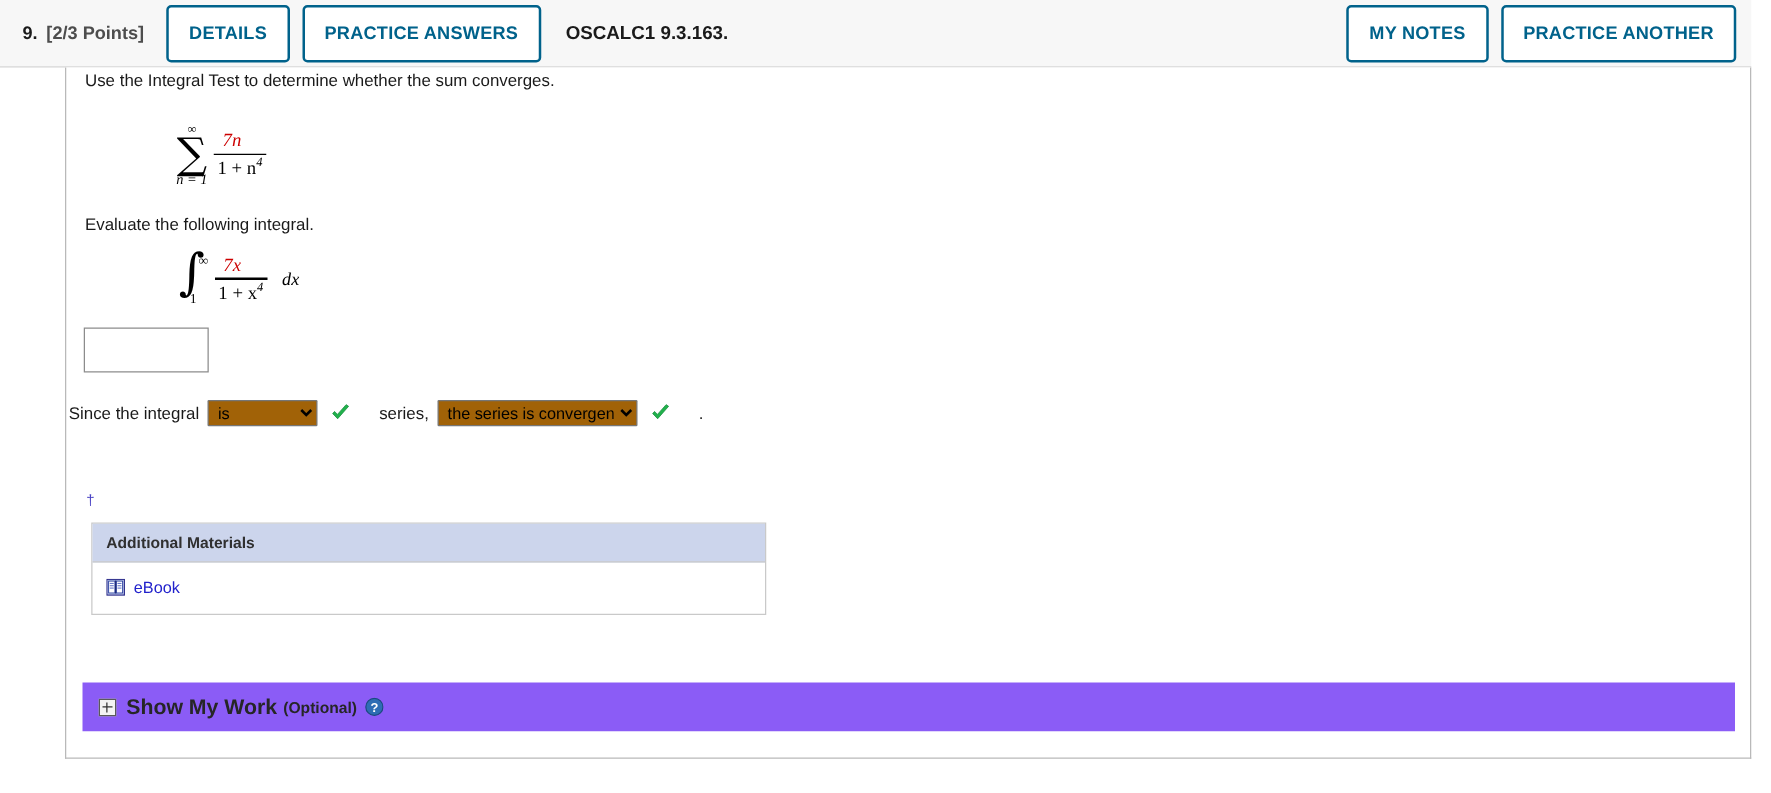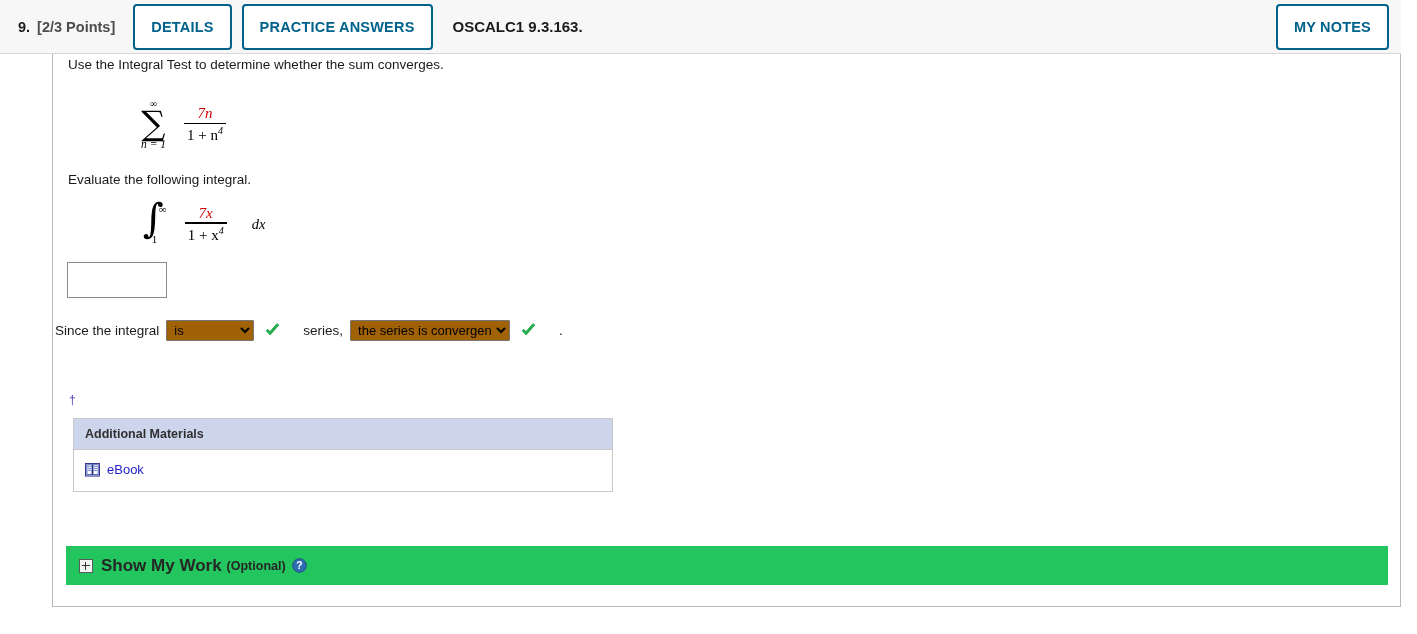--- a/index.html
+++ b/index.html
@@ -101,22 +101,22 @@
   
   .math {
     position: absolute;
     font-family: "Liberation Serif", serif;
     color: #000000;
   }
   .mrow { display: flex; align-items: center; }
   .frac {
     display: inline-flex;
     flex-direction: column;
-    align-items: center;
-    margin: 0 18px;
+    align-items: flex-start;
+    margin: 0 5px;
     line-height: 1.12;
   }
   .frac .num {
     font-size: 15px;
     font-style: italic;
     color: #cc0000;
     padding: 0 7px 1px 7px;
   }
   .frac .bar {
     width: 100%;
@@ -258,21 +258,21 @@
   }
 
   
   .smw {
     position: absolute;
     left: 13px;
     top: 492px;
     width: 1322px;
     height: 39px;
     box-sizing: border-box;
-    background: #22c55e;
+    background: #8b5cf6;
     display: flex;
     align-items: center;
     padding-left: 13px;
   }
   .expander {
     width: 12px;
     height: 12px;
     border: 1px solid #5a5a5a;
     background: #f3f3f3;
     position: relative;
@@ -308,20 +308,21 @@
 
   <div class="qheader">
     <span class="q-num">9.</span>
     <span class="q-points">[2/3 Points]</span>
     <button class="hbtn">DETAILS</button>
     <button class="hbtn">PRACTICE ANSWERS</button>
     <span class="q-code">OSCALC1 9.3.163.</span>
 
     <span class="header-right">
       <button class="hbtn">MY NOTES</button>
+      <button class="hbtn">PRACTICE ANOTHER</button>
     </span>
   </div>
 
   <div class="content-frame">
 
     <div class="prompt" id="prompt1">Use the Integral Test to determine whether the sum converges.</div>
 
     <div class="math" style="left:88px; top:45px;">
       <div class="mrow">
         <span class="oplimits">

